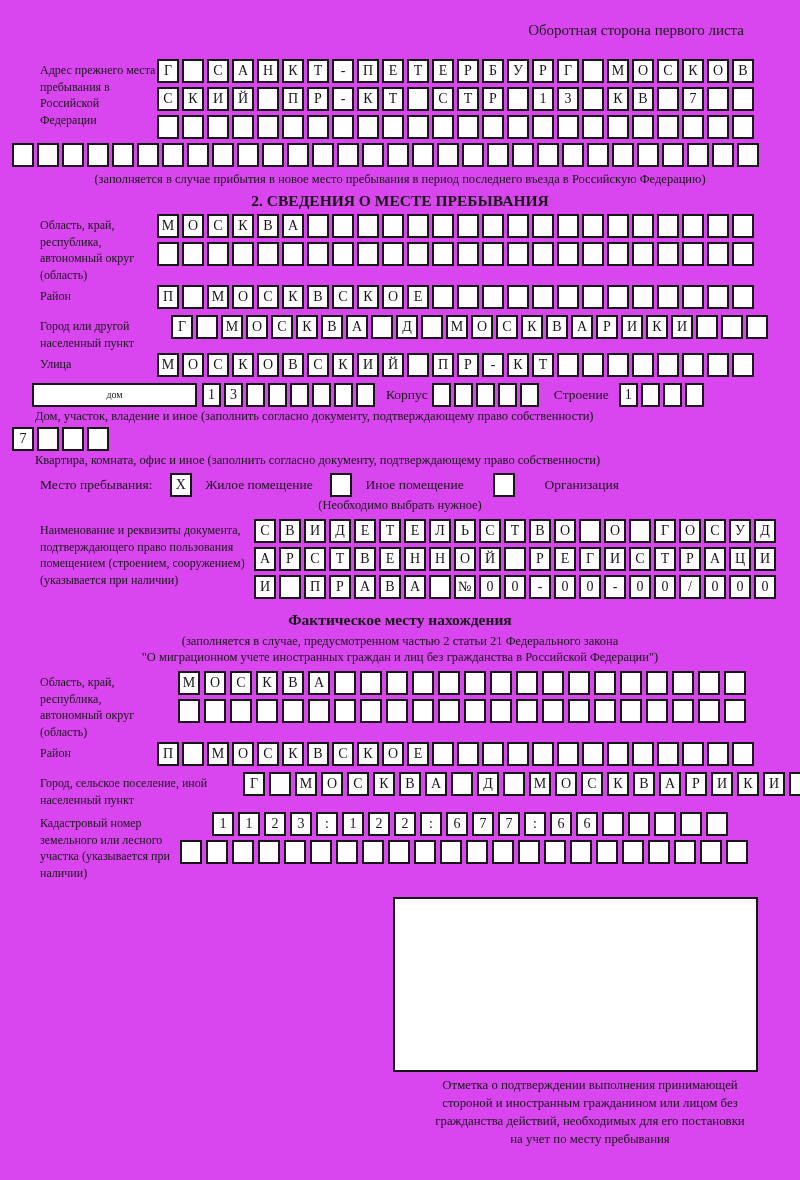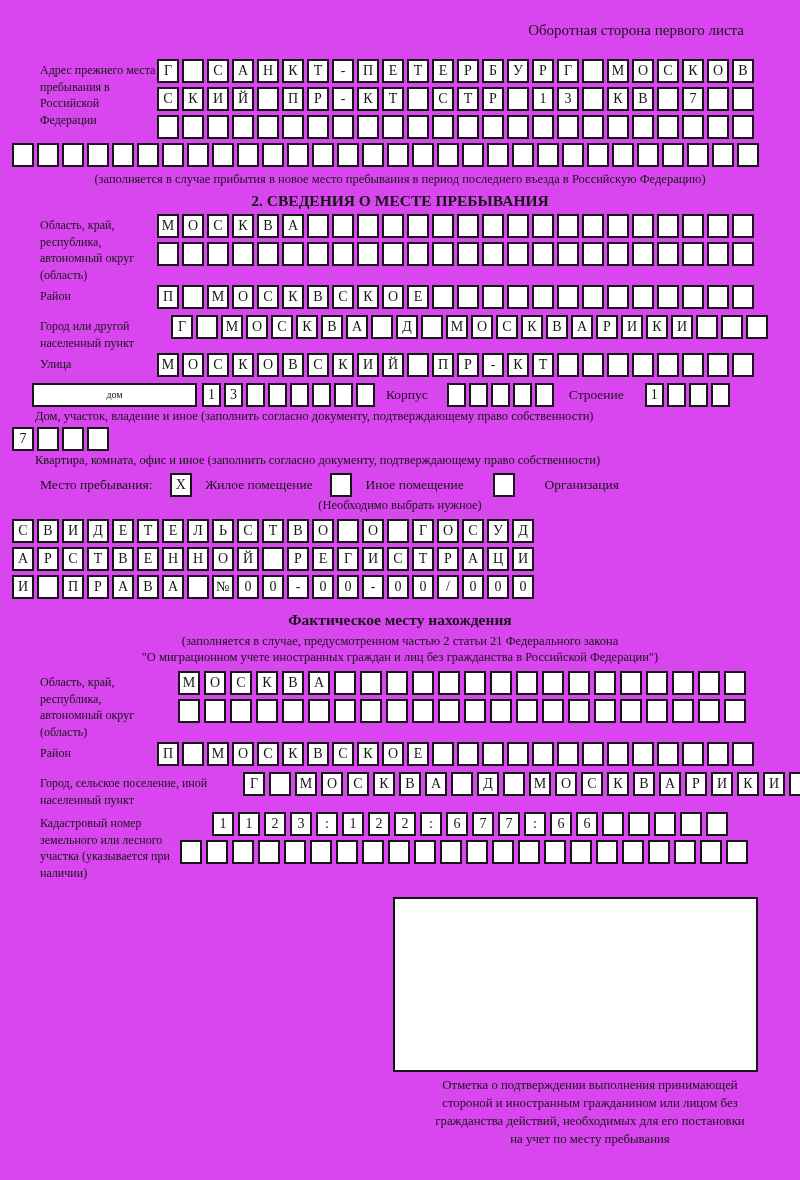--- a/index.html
+++ b/index.html
@@ -97,23 +97,23 @@
   </div>
 
   <div class="row mt2">
     <div class="lbl">Улица</div>
     <div class="boxrow"><span class="cell">М</span><span class="cell">О</span><span class="cell">С</span><span class="cell">К</span><span class="cell">О</span><span class="cell">В</span><span class="cell">С</span><span class="cell">К</span><span class="cell">И</span><span class="cell">Й</span><span class="cell"></span><span class="cell">П</span><span class="cell">Р</span><span class="cell">-</span><span class="cell">К</span><span class="cell">Т</span><span class="cell"></span><span class="cell"></span><span class="cell"></span><span class="cell"></span><span class="cell"></span><span class="cell"></span><span class="cell"></span><span class="cell"></span></div>
   </div>
 
   <div class="row mt2 small">
     <span class="field-box dom-box">дом</span>
     <span class="boxrow" style="margin-bottom:0"><span class="cell">1</span><span class="cell">3</span><span class="cell"></span><span class="cell"></span><span class="cell"></span><span class="cell"></span><span class="cell"></span><span class="cell"></span></span>
-    <span class="inline-lbl ind8" style="margin-right:19px">Корпус</span>
+    <span class="inline-lbl ind8" style="margin-right:4px">Корпус</span>
     <span class="boxrow" style="margin-bottom:0"><span class="cell"></span><span class="cell"></span><span class="cell"></span><span class="cell"></span><span class="cell"></span></span>
-    <span class="inline-lbl ind12" style="margin-right:21px">Строение</span>
+    <span class="inline-lbl ind12" style="margin-right:10px">Строение</span>
     <span class="boxrow" style="margin-bottom:0"><span class="cell">1</span><span class="cell"></span><span class="cell"></span><span class="cell"></span></span>
   </div>
   <div class="caption" style="margin:1px 0 0 35px">Дом, участок, владение и иное (заполнить согласно документу, подтверждающему право собственности)</div>
 
   <div class="row mt3">
     <span class="boxrow" style="margin-bottom:0"><span class="cell">7</span><span class="cell"></span><span class="cell"></span><span class="cell"></span></span>
   </div>
   <div class="caption" style="margin:1px 0 0 35px">Квартира, комната, офис и иное (заполнить согласно документу, подтверждающему право собственности)</div>
 
   <div class="stay-row mt5">
@@ -121,20 +121,21 @@
     <span class="boxrow" style="margin:0 0 0 14px"><span class="cell">X</span></span>
     <span class="stay-lbl" style="margin-left:10px">Жилое помещение</span>
     <span class="boxrow" style="margin:0 0 0 14px"><span class="cell"></span></span>
     <span class="stay-lbl" style="margin-left:10px">Иное помещение</span>
     <span class="boxrow" style="margin:0 0 0 26px"><span class="cell"></span></span>
     <span class="stay-lbl" style="margin-left:26px">Организация</span>
   </div>
   <div class="caption center">(Необходимо выбрать нужное)</div>
 
   <div class="row mt6">
+    <div class="lbl lbl-w214">Наименование и реквизиты документа, подтверждающего право пользования помещением (строением, сооружением) (указывается при наличии)</div>
     <div class="grids">
       <div class="boxrow"><span class="cell">С</span><span class="cell">В</span><span class="cell">И</span><span class="cell">Д</span><span class="cell">Е</span><span class="cell">Т</span><span class="cell">Е</span><span class="cell">Л</span><span class="cell">Ь</span><span class="cell">С</span><span class="cell">Т</span><span class="cell">В</span><span class="cell">О</span><span class="cell"></span><span class="cell">О</span><span class="cell"></span><span class="cell">Г</span><span class="cell">О</span><span class="cell">С</span><span class="cell">У</span><span class="cell">Д</span></div>
       <div class="boxrow"><span class="cell">А</span><span class="cell">Р</span><span class="cell">С</span><span class="cell">Т</span><span class="cell">В</span><span class="cell">Е</span><span class="cell">Н</span><span class="cell">Н</span><span class="cell">О</span><span class="cell">Й</span><span class="cell"></span><span class="cell">Р</span><span class="cell">Е</span><span class="cell">Г</span><span class="cell">И</span><span class="cell">С</span><span class="cell">Т</span><span class="cell">Р</span><span class="cell">А</span><span class="cell">Ц</span><span class="cell">И</span></div>
       <div class="boxrow"><span class="cell">И</span><span class="cell"></span><span class="cell">П</span><span class="cell">Р</span><span class="cell">А</span><span class="cell">В</span><span class="cell">А</span><span class="cell"></span><span class="cell">№</span><span class="cell">0</span><span class="cell">0</span><span class="cell">-</span><span class="cell">0</span><span class="cell">0</span><span class="cell">-</span><span class="cell">0</span><span class="cell">0</span><span class="cell">/</span><span class="cell">0</span><span class="cell">0</span><span class="cell">0</span></div>
     </div>
   </div>
 
   <div class="sec-title mt8">Фактическое месту нахождения</div>
   <div class="caption center mt4">(заполняется в случае, предусмотренном частью 2 статьи 21 Федерального закона</div>
   <div class="caption center">"О миграционном учете иностранных граждан и лиц без гражданства в Российской Федерации")</div>

